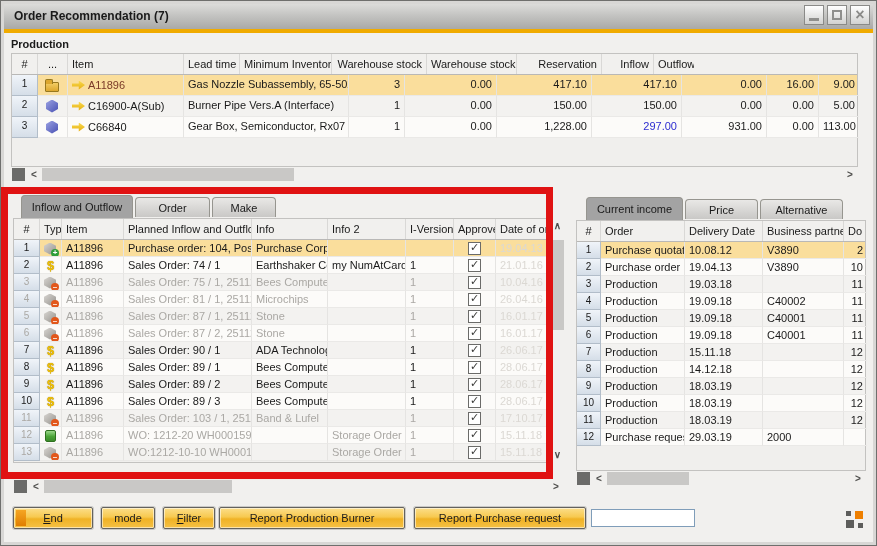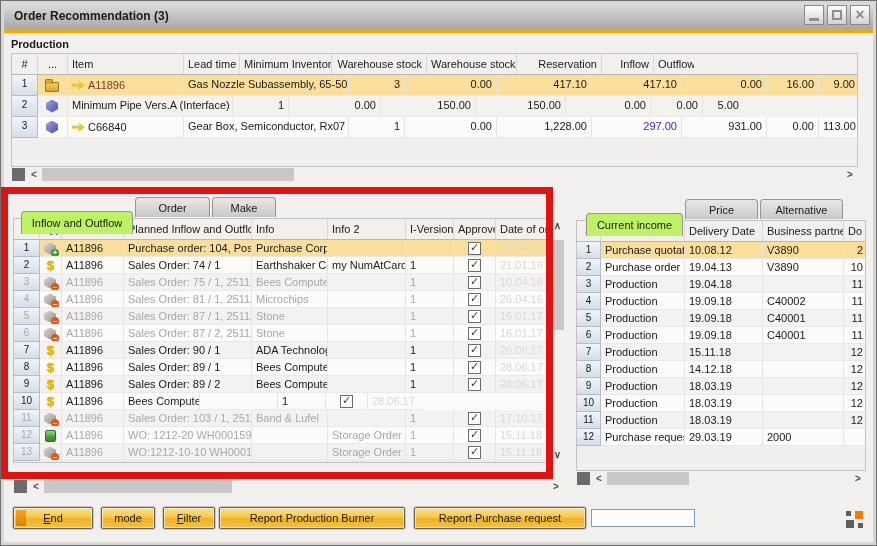--- a/index.html
+++ b/index.html
@@ -78,21 +78,21 @@
     background:linear-gradient(180deg,#9bd88b 0%,#4aa437 55%,#3b8a2b 100%);border:1px solid #2e701f;box-sizing:border-box;}
 
   
   .ccb{display:flex;justify-content:center;padding-top:1px;}
   .cb{position:relative;width:13px;height:13px;background:#fff;border:1px solid #6b6b69;box-sizing:border-box;}
   .cb::after{content:"✓";position:absolute;left:1px;top:-2px;font-size:11px;color:#3a3a38;}
 
   
   .tab{position:absolute;top:2px;height:20px;line-height:20px;text-align:center;border:1px solid #96958f;border-bottom:none;
     border-radius:4px 4px 0 0;background:linear-gradient(180deg,#e9e8e6,#c9c8c6);box-sizing:border-box;white-space:nowrap;overflow:hidden;}
-  .tab.active{top:16px;height:23px;line-height:22px;background:#bef264;z-index:3;}
+  .tab.active{top:0;height:23px;line-height:22px;background:#a3a3a3;z-index:3;}
 
   
   .hscroll{position:absolute;height:16px;background:#f1f0ee;}
   .vscroll{position:absolute;width:16px;background:#f1f0ee;}
   .sb-dark{position:absolute;left:1px;top:1px;width:13px;height:13px;background:#6b6b69;}
   .sb-btn{position:absolute;color:#4f4f4d;font-weight:700;font-size:10px;text-align:center;}
   .sb-left{left:16px;top:0;width:14px;line-height:15px;}
   .sb-left::after{content:"<";}
   .sb-right{right:1px;top:0;width:14px;line-height:15px;}
   .sb-right::after{content:">";}
@@ -128,21 +128,21 @@
   .expand .e2{position:absolute;right:0;top:0;width:8px;height:8px;background:#EE7F00;}
   .expand .e3{position:absolute;left:0;bottom:0;width:8px;height:8px;background:#5d5d5b;}
   .expand .e4{position:absolute;right:0;bottom:0;width:5px;height:5px;background:#5d5d5b;}
 </style>
 </head>
 <body>
 
 <div class="window">
 
   <div class="titlebar">
-    <span class="title">Order Recommendation (3)</span>
+    <span class="title">Order Recommendation (7)</span>
   </div>
   <div class="winbtn btn-min"></div>
   <div class="winbtn btn-max"></div>
   <div class="winbtn btn-close"></div>
   <div class="goldline"></div>
 
   <div class="prod-label">Production</div>
 
   <div class="tablebox" style="left:10px;top:52px;width:847px;height:114px;">
     <div class="thead">
@@ -175,21 +175,25 @@
     <div class="c tc8 r">0.00</div>
     <div class="c tc9 r">16.00</div>
     <div class="c tc10 r" style="border-right:none">9.00</div>
   </div>
 
   <div class="trow toprow alt">
     <div class="c num tc0">2</div>
     <div class="c tc1 icell" style="justify-content:center">
       <span class="topicon ricon" data-icon="cube-icon"></span>
     </div>
-    <div class="c tc3">Minimum Pipe Vers.A (Interface)</div>
+    <div class="c tc2 icell">
+      <span class="arrow-icon"></span>
+      <span class="itemcode">C16900-A(Sub)</span>
+    </div>
+    <div class="c tc3">Burner Pipe Vers.A (Interface)</div>
     <div class="c tc4 r">1</div>
     <div class="c tc5 r">0.00</div>
     <div class="c tc6 r">150.00</div>
     <div class="c tc7 r wh2">150.00</div>
     <div class="c tc8 r">0.00</div>
     <div class="c tc9 r">0.00</div>
     <div class="c tc10 r" style="border-right:none">5.00</div>
   </div>
 
   <div class="trow toprow">
@@ -382,20 +386,21 @@
     </div>
     <div class="c lc8 ldate" style="border-right:none">28.06.17</div>
   </div>
 
   <div class="trow lrow">
     <div class="c num lc0">10</div>
     <div class="c lc1 icell">
       <span class="typicon ricon" data-icon="sales-order-icon"></span>
     </div>
     <div class="c lc2">A11896</div>
+    <div class="c lc3">Sales Order: 89 /  3</div>
     <div class="c lc4">Bees Computers</div>
     <div class="c lc5"></div>
     <div class="c lc6">1</div>
     <div class="c lc7 ccb">
       <span class="cb"></span>
     </div>
     <div class="c lc8 ldate" style="border-right:none">28.06.17</div>
   </div>
 
   <div class="trow lrow alt dim">
@@ -488,21 +493,21 @@
     <div class="c num rc0">2</div>
     <div class="c rc1">Purchase order</div>
     <div class="c rc2">19.04.13</div>
     <div class="c rc3">V3890</div>
     <div class="c rc4 r" style="border-right:none">10</div>
   </div>
 
   <div class="trow lrow alt">
     <div class="c num rc0">3</div>
     <div class="c rc1">Production</div>
-    <div class="c rc2">19.04.18</div>
+    <div class="c rc2">19.03.18</div>
     <div class="c rc3"></div>
     <div class="c rc4 r" style="border-right:none">11</div>
   </div>
 
   <div class="trow lrow">
     <div class="c num rc0">4</div>
     <div class="c rc1">Production</div>
     <div class="c rc2">19.09.18</div>
     <div class="c rc3">C40002</div>
     <div class="c rc4 r" style="border-right:none">11</div>

